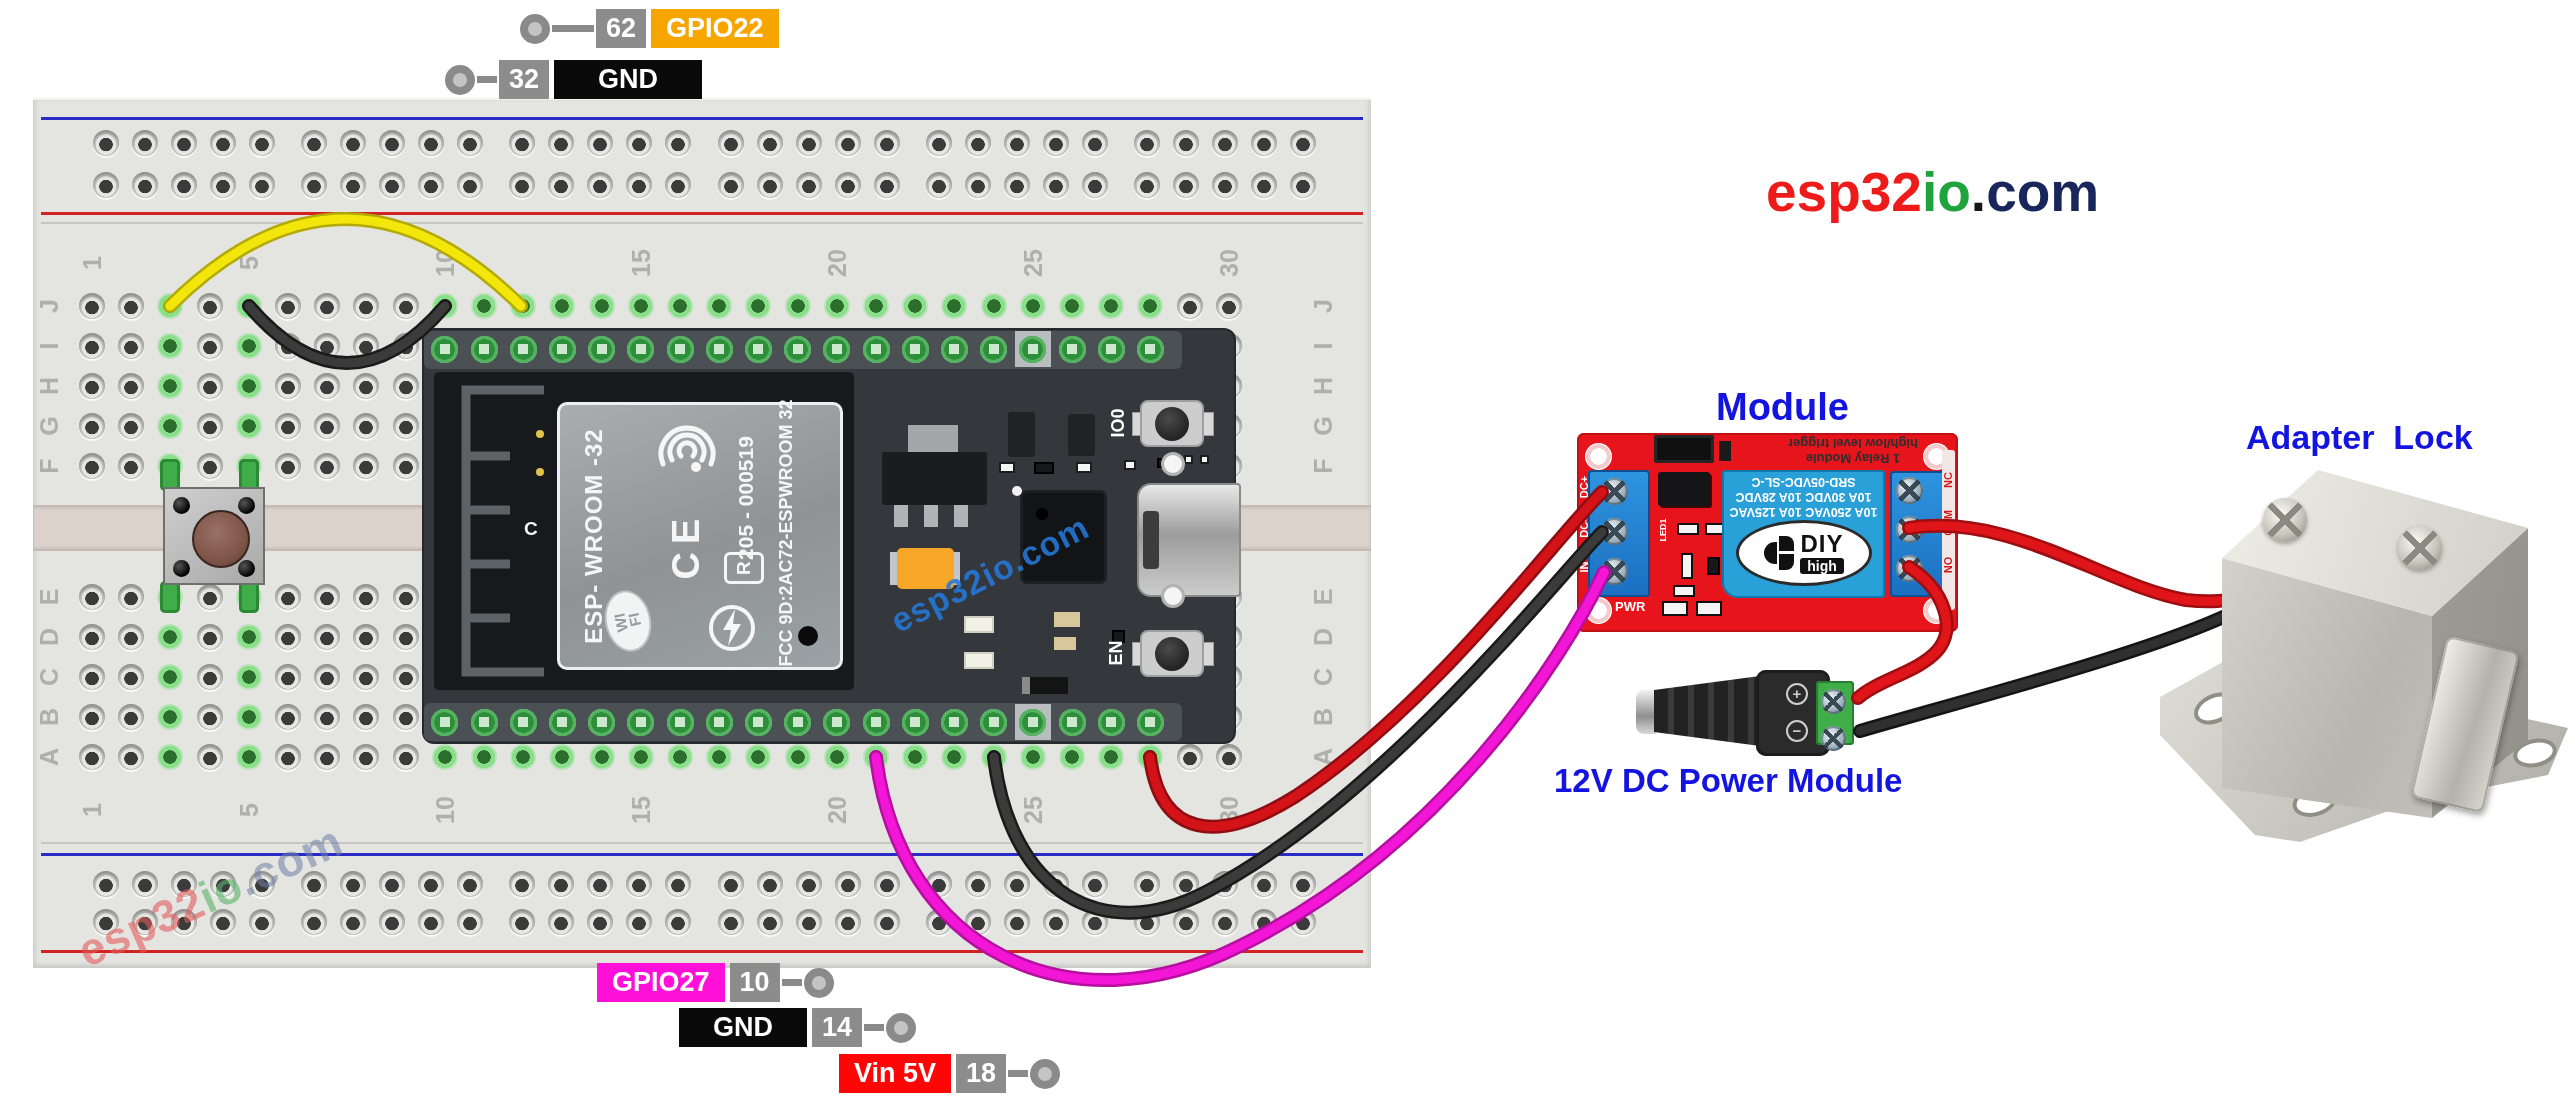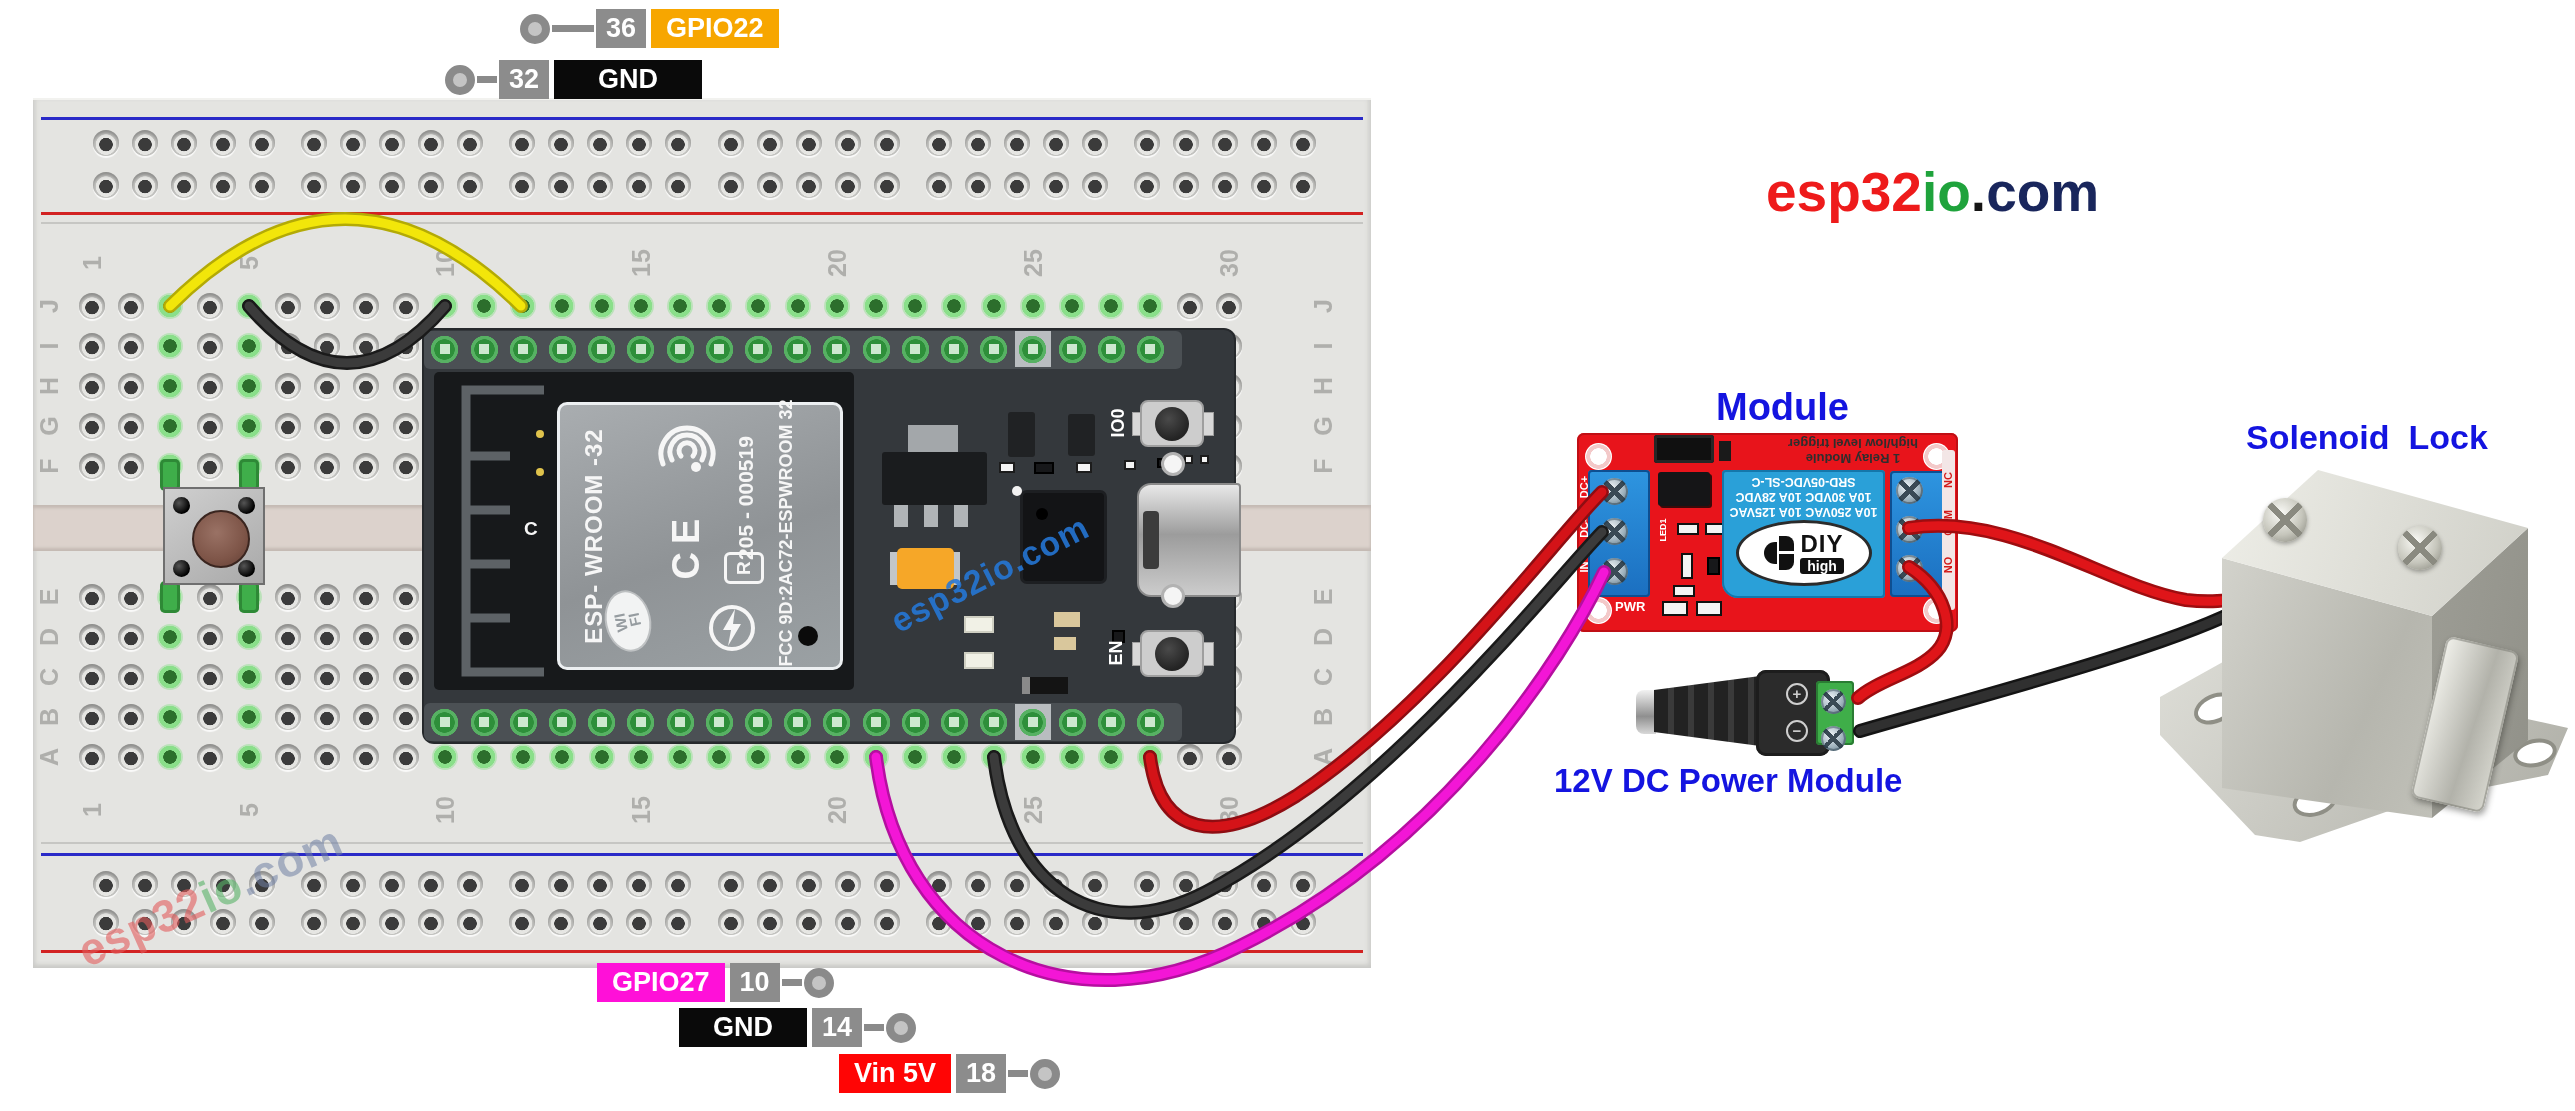--- a/index.html
+++ b/index.html
@@ -832,21 +832,21 @@
   <div class="sol" id="sol-right"></div>
   <div class="sol" id="sol-top"></div>
   <div id="sol-latch"></div>
   <span class="sol-screw" style="left:135px;top:65px;"></span>
   <span class="sol-screw" style="left:270px;top:93px;"></span>
 </div>
 
 <div class="callout" style="left:520px;top:9px;">
   <span class="c-circle"></span>
   <span class="c-stem"></span>
-  <span class="c-num">36</span>
+  <span class="c-num">62</span>
   <span class="c-sig" style="background: rgb(247, 166, 0);">GPIO22</span>
 </div>
 <div class="callout" style="left:445px;top:60px;align-items:center;">
   <span class="c-circle"></span>
   <span class="c-stem short"></span>
   <span class="c-num">32</span>
   <span class="c-sig" style="padding: 0px 44px; background: rgb(10, 10, 10);">GND</span>
 </div>
 <div class="callout" style="left:597px;top:963px;">
   <span class="c-sig" style="background: rgb(255, 16, 216);">GPIO27</span>
@@ -862,14 +862,14 @@
 </div>
 <div class="callout" style="left:839px;top:1054px;">
   <span class="c-sig" style="background: rgb(255, 5, 5);">Vin 5V</span>
   <span class="c-num">18</span>
   <span class="c-stem short"></span>
   <span class="c-circle"></span>
 </div>
 
 <div id="site-logo"><span style="color: rgb(238, 27, 27);">esp32</span><span style="color: rgb(31, 163, 60);">io</span><span style="color: rgb(22, 22, 22);">.</span><span style="color: rgb(25, 38, 92);">com</span></div>
 <div class="blue-label" style="left:1716px;top:386px;font-size:38px;">Module</div>
-<div class="blue-label" style="left:2246px;top:418px;font-size:34px;">Solenoid  Lock</div>
+<div class="blue-label" style="left:2246px;top:418px;font-size:34px;">Adapter  Lock</div>
 <div class="blue-label" style="left:1554px;top:762px;font-size:33px;">12V DC Power Module</div>
 
 </body></html>

